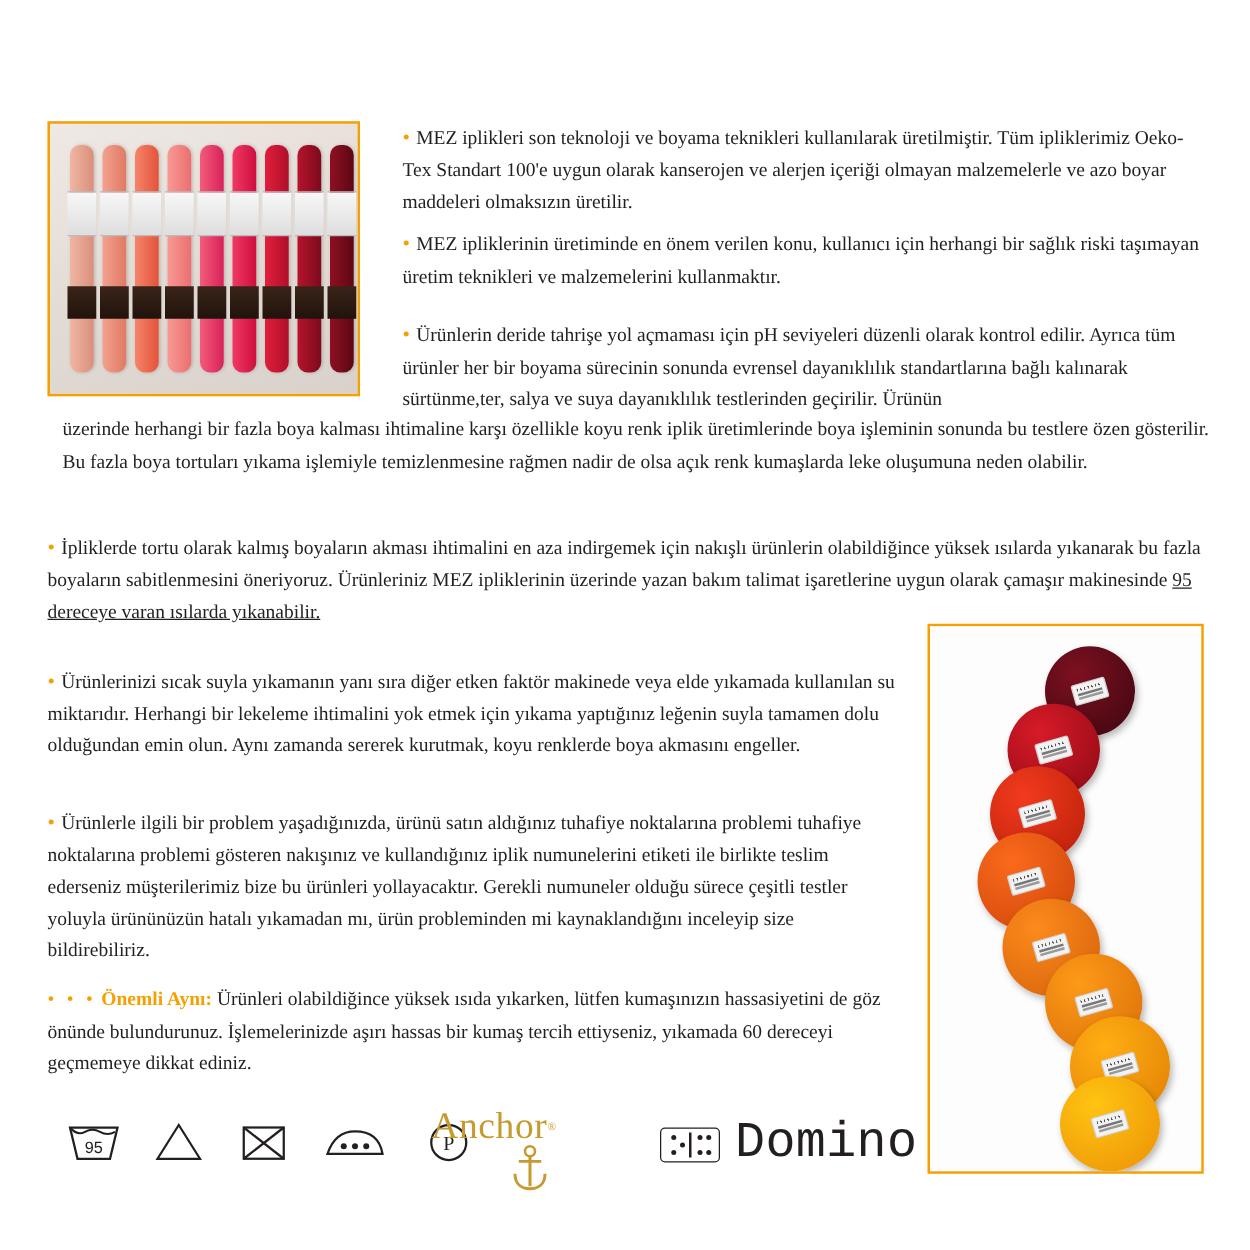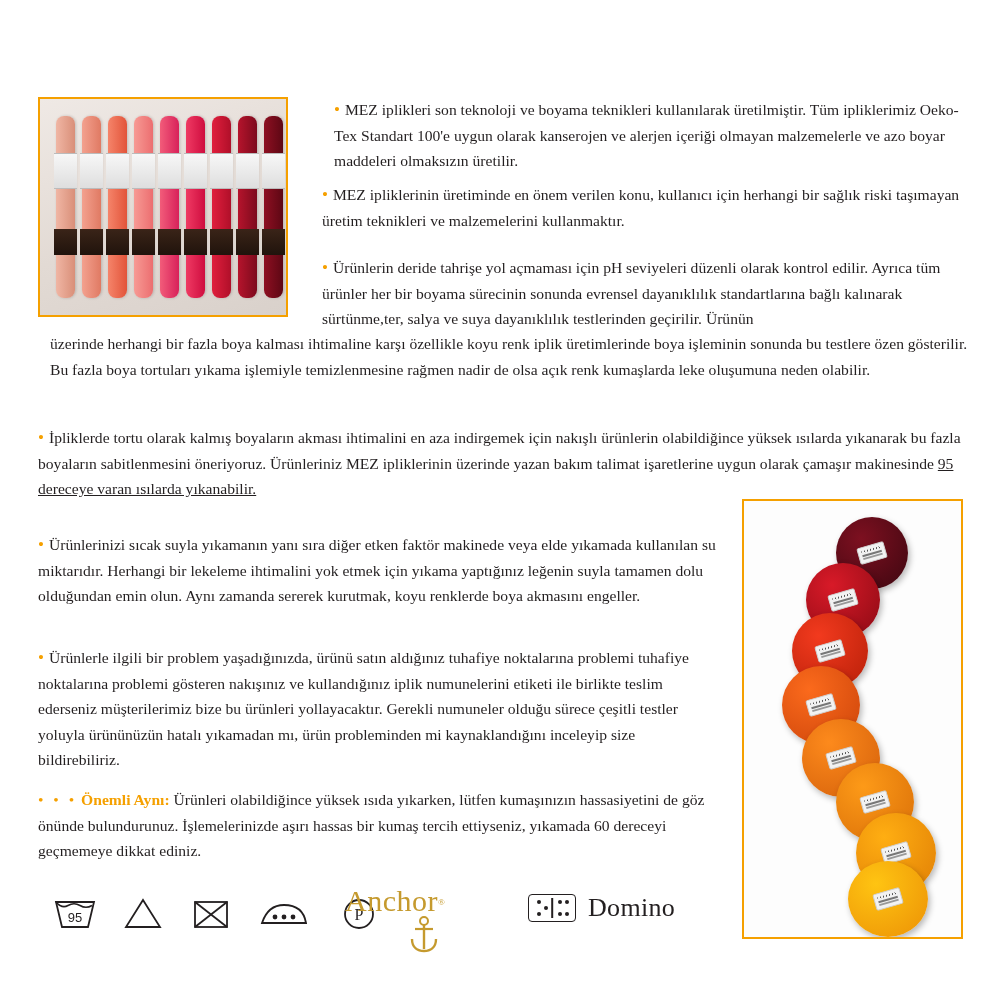--- a/index.html
+++ b/index.html
@@ -129,21 +129,21 @@
     font-size: 15.6px;
     line-height: 25.5px;
     color: #231f20;
   }
   .bullet-para .dot {
     color: #f5a000;
     font-size: 17px;
     margin-right: 5px;
   }
 
-  .p1 { left: 322px; top: 97px; width: 643px; margin-left: 12px; }
+  .p1 { left: 322px; top: 97px; width: 643px; }
   .p2 { left: 322px; top: 182px; width: 643px; }
   .p3 { left: 322px; top: 255px; width: 643px; }
   .p3-cont { left: 50px; top: 331px; width: 927px; }
   .p4 { left: 38px; top: 425px; width: 927px; }
   .p5 { left: 38px; top: 532px; width: 680px; }
   .p6 { left: 38px; top: 645px; width: 680px; }
   .p7 { left: 38px; top: 787px; width: 680px; }
 
   .underline { text-decoration: underline; }
   .warn-label {
@@ -224,22 +224,22 @@
     transform: translateX(-50%);
   }
   .pip {
     position: absolute;
     width: 4px;
     height: 4px;
     background: #231f20;
     border-radius: 50%;
   }
   .domino-word {
-    font-size: 26px;
-    font-family: Liberation Serif, serif;
+    font-size: 40px;
+    font-family: Liberation Mono, monospace;
     color: #231f20;
     letter-spacing: 0.3px;
   }
 </style>
 </head>
 <body>
 
 <div class="page">
 
 

